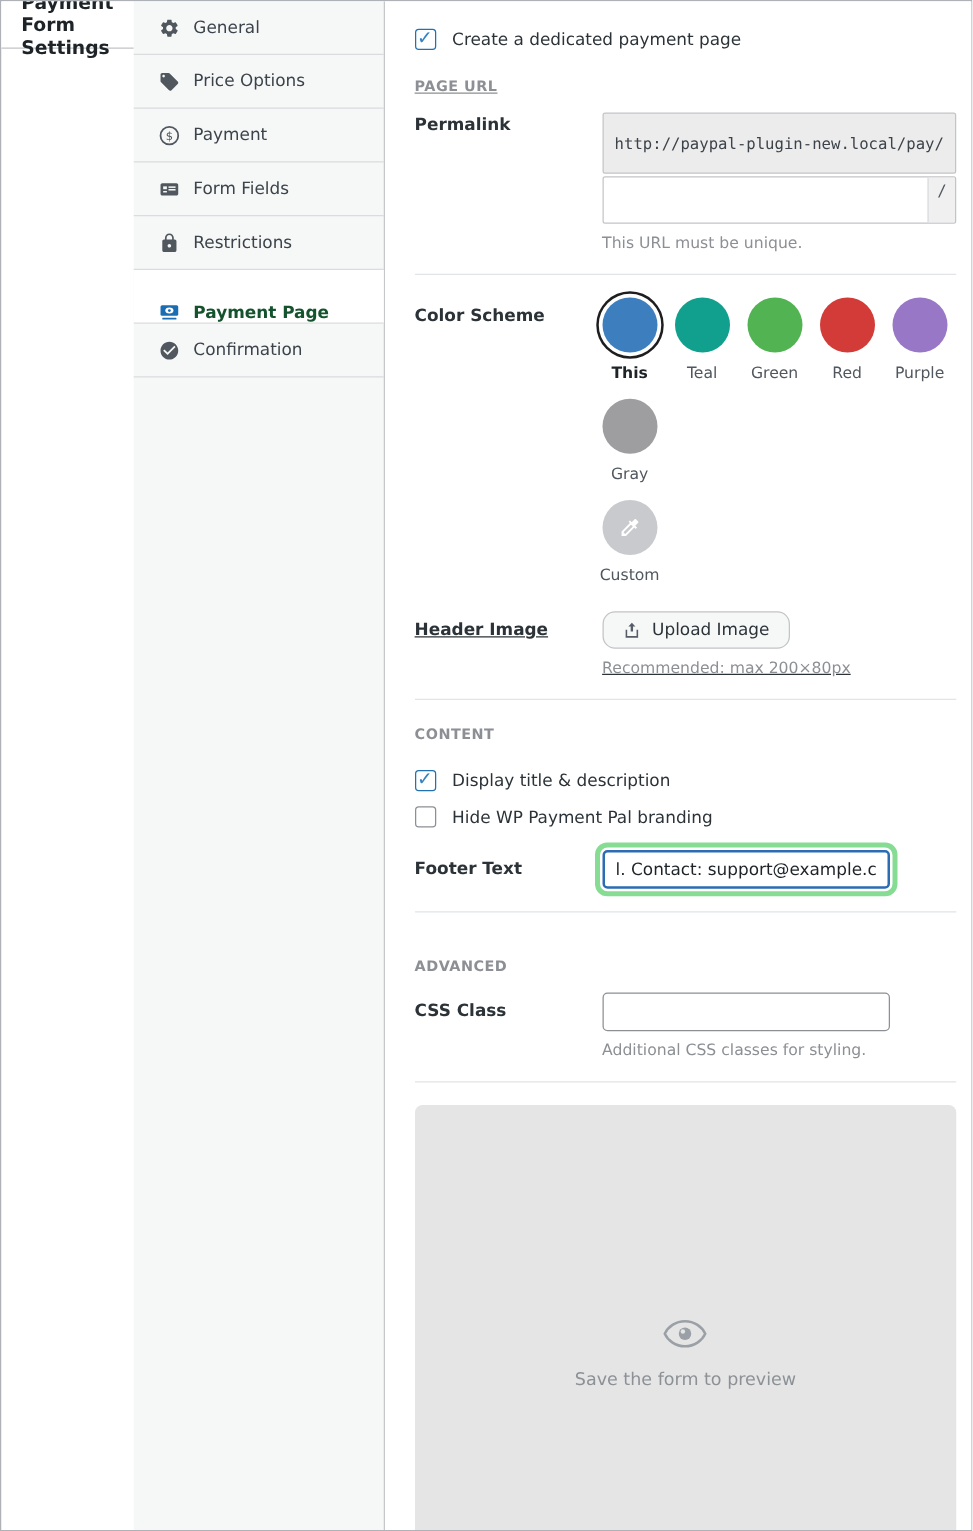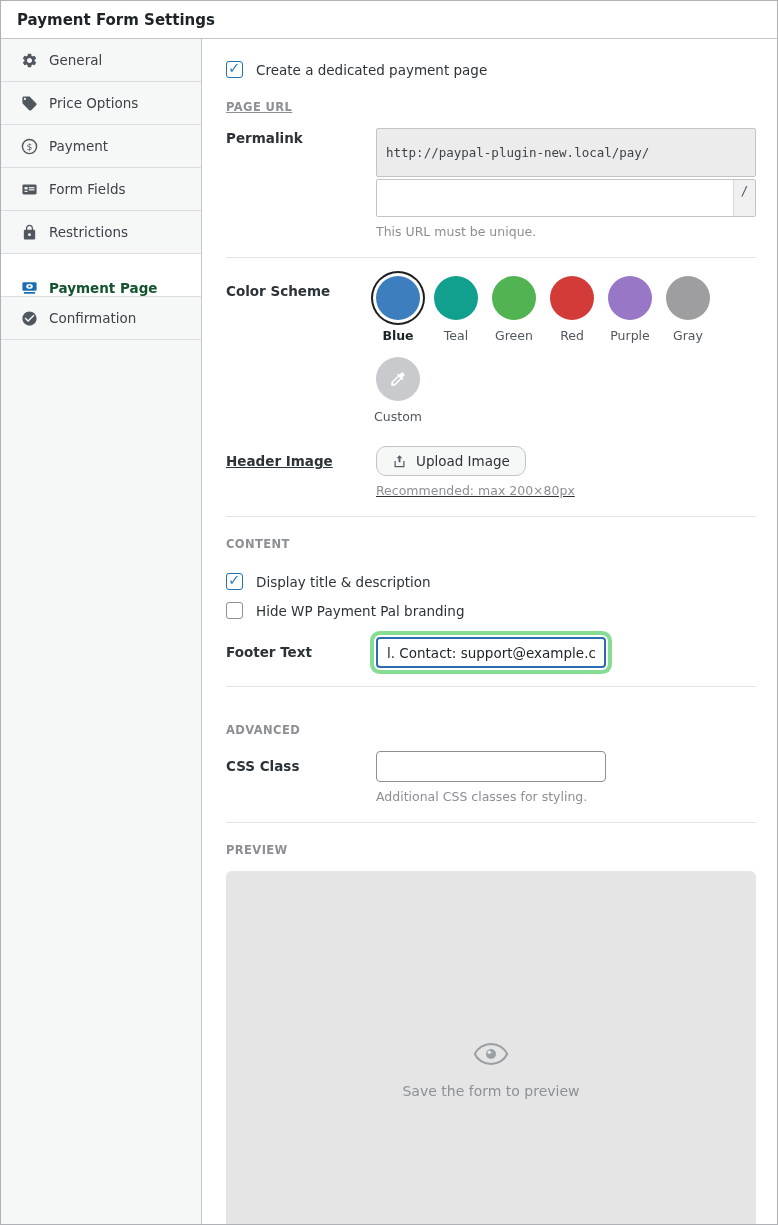--- a/index.html
+++ b/index.html
@@ -4,21 +4,21 @@
 <style>
   * { margin:0; padding:0; box-sizing:border-box; }
   html,body { background:#fff; }
   body { font-family:"DejaVu Sans","Liberation Sans",sans-serif; color:#2c3338; }
 
   .window {
     width:778px; height:1225px;
     border:1px solid #aeb2b6;
     background:#fff;
     overflow:hidden;
-    display:flex; flex-direction:column;
+    display:flex; flex-direction:row;
   }
 
   
   .titlebar {
     height:38px; flex:0 0 38px;
     border-bottom:1px solid #c3c4c7;
     display:flex; align-items:center;
     padding:0 16px;
     background:#fff;
   }
@@ -258,21 +258,21 @@
       </div>
 
       <hr class="divider">
 
       <div class="field-row">
         <div class="field-label">Color Scheme</div>
         <div class="field-control">
           <div class="swatch-grid">
             <div class="swatch selected">
               <div class="swatch-circle" style="background: rgb(61, 126, 191);"></div>
-              <div class="swatch-label">Blue</div>
+              <div class="swatch-label">This</div>
             </div>
             <div class="swatch">
               <div class="swatch-circle" style="background: rgb(18, 160, 142);"></div>
               <div class="swatch-label">Teal</div>
             </div>
             <div class="swatch">
               <div class="swatch-circle" style="background: rgb(82, 179, 83);"></div>
               <div class="swatch-label">Green</div>
             </div>
             <div class="swatch">
@@ -337,21 +337,20 @@
       <div class="field-row">
         <div class="field-label">CSS Class</div>
         <div class="field-control">
           <input class="text-input" type="text" value="" style="">
           <div class="help">Additional CSS classes for styling.</div>
         </div>
       </div>
 
       <hr class="divider">
 
-      <div class="section-h" style="margin-top:20px;">PREVIEW</div>
       <div class="preview-box">
         <svg class="eye" viewBox="0 0 36 26">
           <path d="M18 3 C10.5 3 4.3 7.5 1.8 13 C4.3 18.5 10.5 23 18 23 C25.5 23 31.7 18.5 34.2 13 C31.7 7.5 25.5 3 18 3 Z" fill="none" stroke="#9aa0a6" stroke-width="2"></path>
           <circle cx="18" cy="13" r="5" fill="#9aa0a6"></circle>
           <circle cx="16.3" cy="11.2" r="1.8" fill="#e5e5e6"></circle>
         </svg>
         <div class="preview-msg">Save the form to preview</div>
       </div>
 
     </main>

